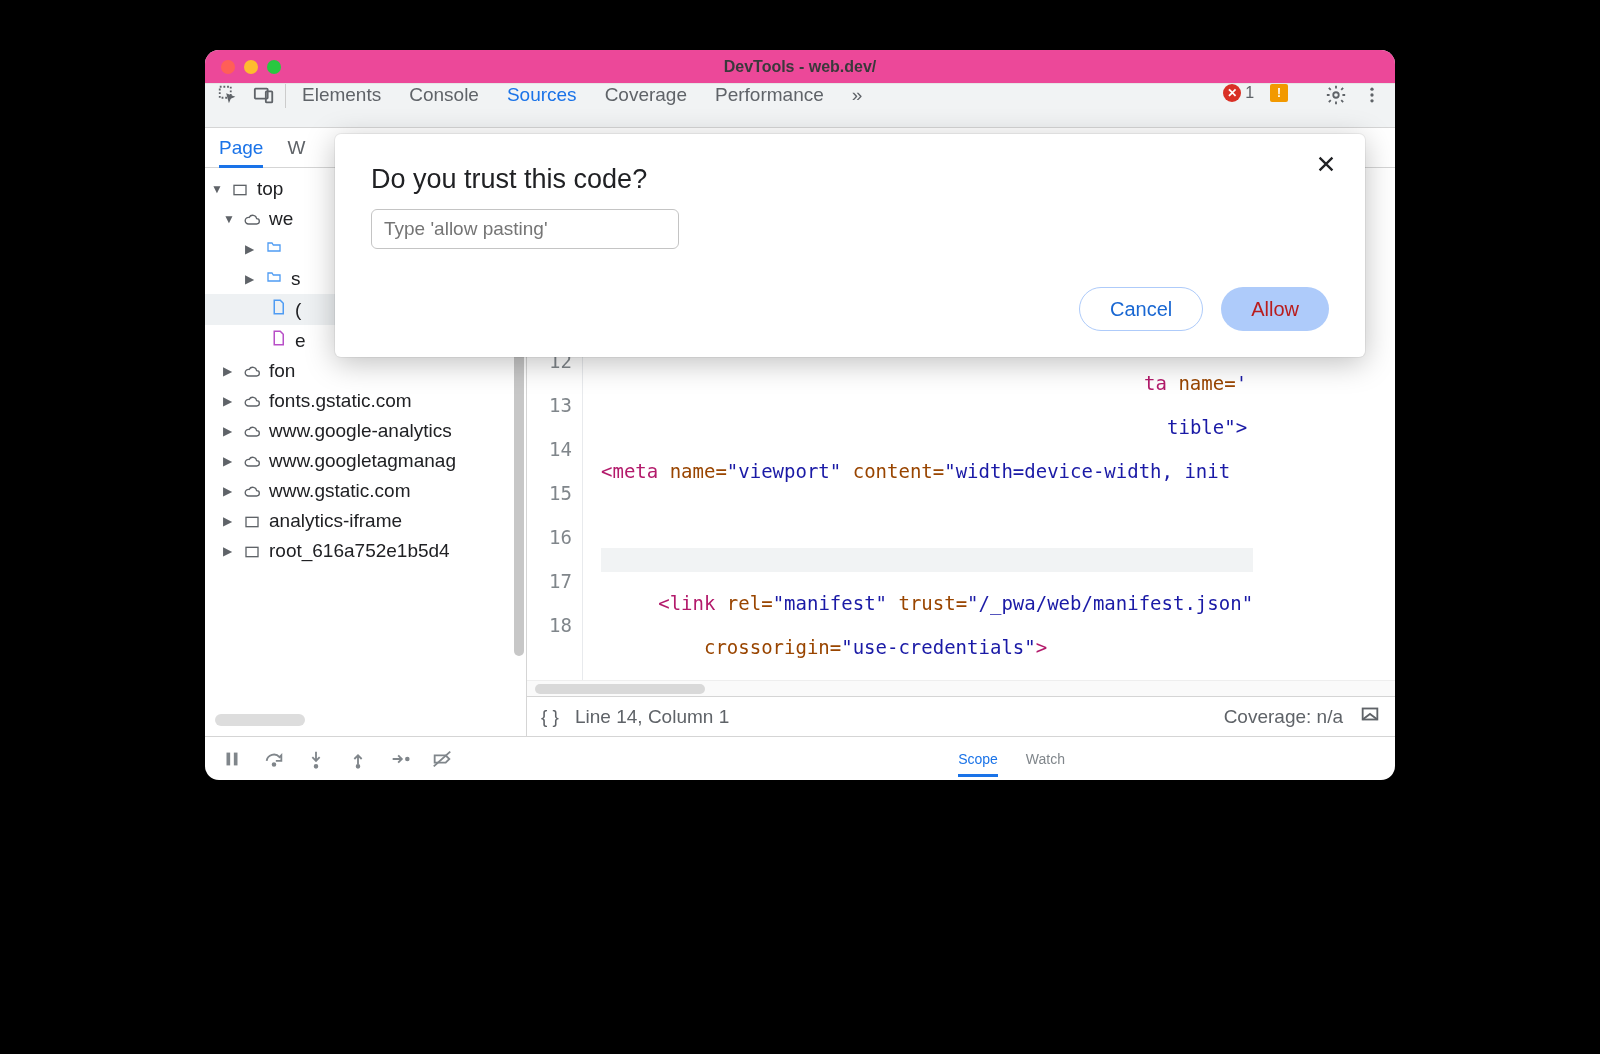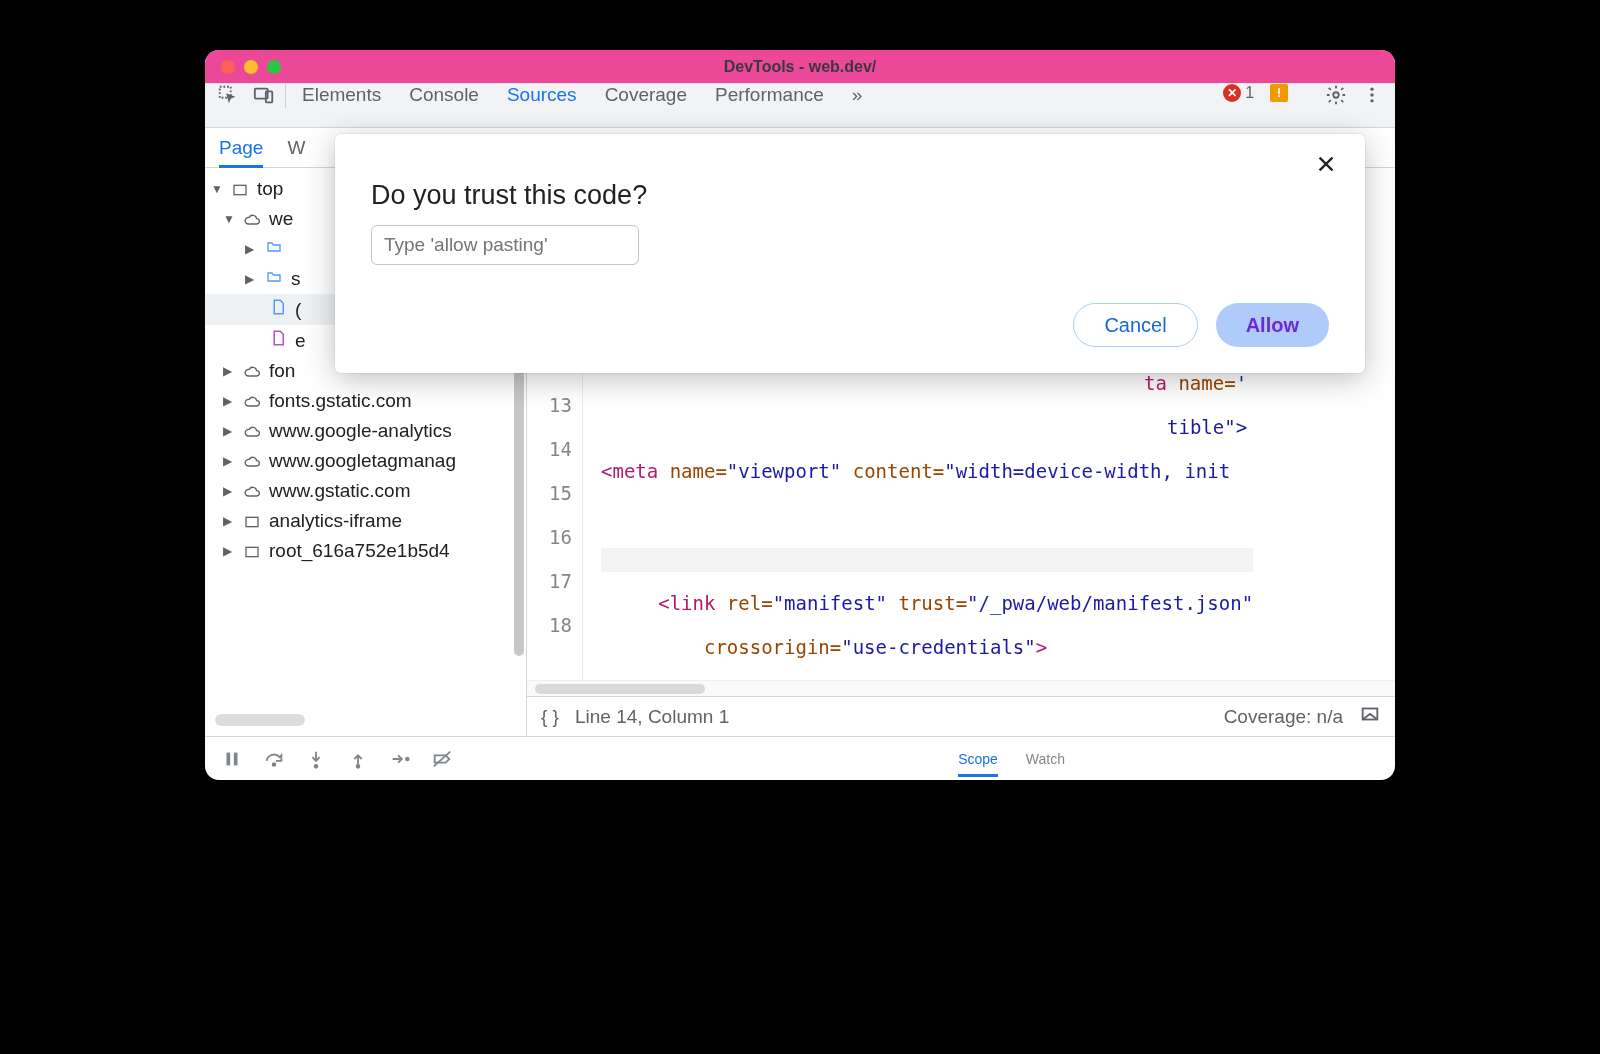--- a/index.html
+++ b/index.html
@@ -159,39 +159,39 @@
     border-radius:6px;
     box-shadow:0 6px 30px rgba(0,0,0,.25), 0 0 0 1px rgba(0,0,0,.05);
     padding:30px 36px 26px 36px;
     z-index:50;
   }
   .overlay-dialog .close {
     position:absolute; top:18px; right:22px;
     font-size:24px; color:#202124; cursor:pointer;
     background:none; border:none; line-height:1;
   }
-  .overlay-dialog h2 { margin:16px 0 14px 0; font-size:27px; font-weight:500; }
+  .overlay-dialog h2 { margin:0 0 14px 0; font-size:27px; font-weight:500; }
   .overlay-dialog p { margin:0 0 18px 0; font-size:21px; line-height:1.4; max-width:800px; }
   .dlg-input {
-    width:268px; height:40px; border:1px solid #c4c4c4; border-radius:6px;
+    width:308px; height:40px; border:1px solid #c4c4c4; border-radius:6px;
     padding:0 12px; font-size:19px; color:#6b6b6b;
   }
   .dlg-actions {
     display:flex; gap:18px; justify-content:flex-end; margin-top:38px;
   }
   .btn {
     height:44px; padding:16px 30px; border-radius:22px;
     font-size:20px; font-weight:500; cursor:pointer;
     display:inline-flex; align-items:center; justify-content:center;
   }
   .btn.outline {
     background:#fff; color:#1967d2; border:1.5px solid #aecbfa;
   }
   .btn.primary {
-    background:#aecbfa; color:#6d28d9; border:none;font-weight:bold;
+    background:#aecbfa; color:#b91c1c; border:none;
   }
   .icon-svg { color:#5f6368; }
 </style>
 </head>
 <body>
 
 <div class="window">
 
   <div class="titlebar">
     <div class="traffic">

